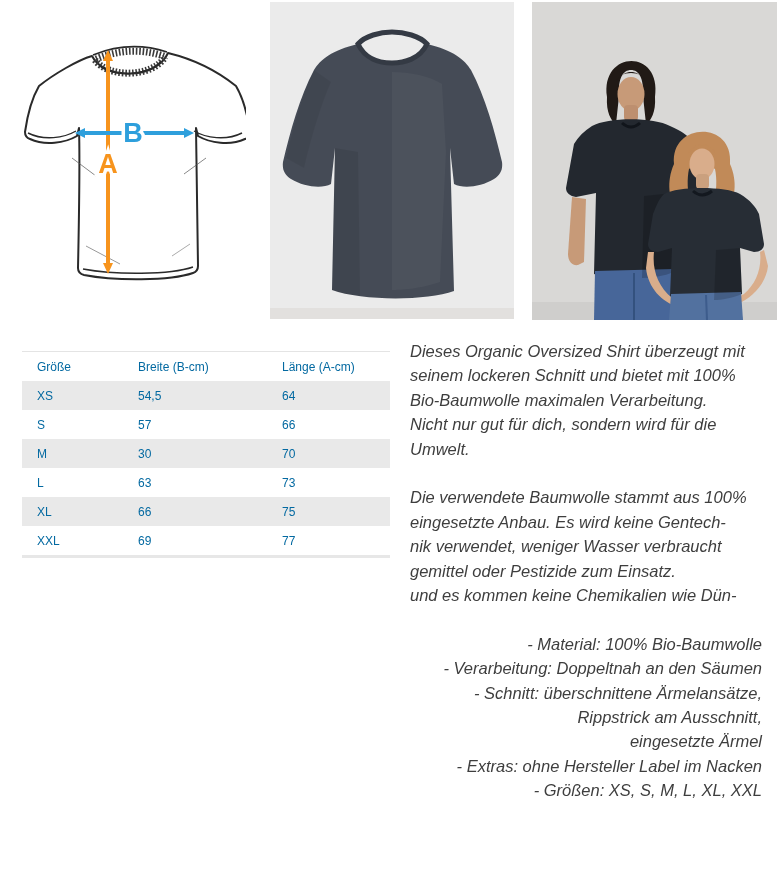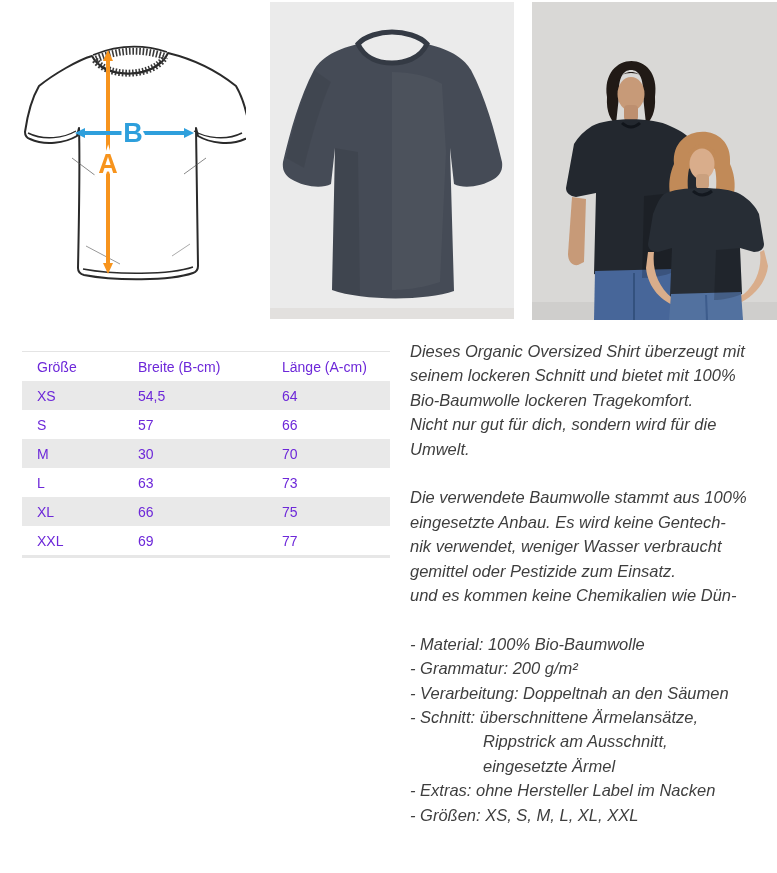--- a/index.html
+++ b/index.html
@@ -8,37 +8,37 @@
     font-family:"Liberation Sans","DejaVu Sans",sans-serif;color:#3e3e3e;
   }
   
   .diagram{position:absolute;left:20px;top:38px;width:226px;height:244px;}
   .photo-flat{position:absolute;left:270px;top:2px;width:244px;height:317px;}
   .photo-models{position:absolute;left:532px;top:2px;width:245px;height:318px;}
   
   table.size-table{
     position:absolute;left:22px;top:351px;width:368px;
     border-collapse:collapse;table-layout:fixed;
-    font-size:14px;color:#6d28d9;
+    font-size:12px;color:#0369a1;
     border-top:1px solid #e4e4e4;border-bottom:3px solid #e7e7e7;
   }
   table.size-table th,table.size-table td{
     padding:0;margin:0;font-weight:normal;text-align:left;height:29px;vertical-align:middle;
   }
   table.size-table col.c1{width:116px;}
   table.size-table col.c2{width:144px;}
   table.size-table col.c3{width:108px;}
   table.size-table th:first-child,table.size-table td:first-child{padding-left:15px;}
   table.size-table tbody tr:nth-child(odd){background:#e9e9e9;}
   
   .tolerance{position:absolute;left:18px;top:571px;font-size:17px;color:#3d3d3d;white-space:nowrap;}
   
   .description{position:absolute;left:410px;top:339px;width:352px;font-size:16.5px;line-height:24.4px;color:#3e3e3e;}
   .description .para{margin:0 0 24.4px 0;}
-  .description .para:last-child{margin-bottom:0;}
+  .description .para:last-child{margin-bottom:0;text-align:right;}
   .dline{white-space:nowrap;font-style:italic;}
   .dline.cont{padding-left:73px;}
 </style>
 </head>
 <body>
 
 <div class="canvas">
 
   <div class="diagram">
     <svg width="226" height="244" viewBox="0 0 226 240" xmlns="http://www.w3.org/2000/svg">
@@ -175,34 +175,33 @@
         <td>77</td>
       </tr>
     </tbody>
   </table>
 
 
   <div class="description">
     <div class="para">
       <div class="dline">Dieses Organic Oversized Shirt überzeugt mit</div>
       <div class="dline">seinem lockeren Schnitt und bietet mit 100%</div>
-      <div class="dline">Bio-Baumwolle lockeren Tragekomfort.</div>
+      <div class="dline">Bio-Baumwolle maximalen Verarbeitung.</div>
       <div class="dline">Nicht nur gut für dich, sondern wird für die</div>
       <div class="dline">Umwelt.</div>
     </div>
     <div class="para">
       <div class="dline">Die verwendete Baumwolle stammt aus 100%</div>
       <div class="dline">eingesetzte Anbau. Es wird keine Gentech-</div>
       <div class="dline">nik verwendet, weniger Wasser verbraucht</div>
       <div class="dline">gemittel oder Pestizide zum Einsatz.</div>
       <div class="dline">und es kommen keine Chemikalien wie Dün-</div>
     </div>
     <div class="para">
       <div class="dline">- Material: 100% Bio-Baumwolle</div>
-      <div class="dline">- Grammatur: 200 g/m²</div>
       <div class="dline">- Verarbeitung: Doppeltnah an den Säumen</div>
       <div class="dline">- Schnitt: überschnittene Ärmelansätze,</div>
       <div class="dline cont">Rippstrick am Ausschnitt,</div>
       <div class="dline cont">eingesetzte Ärmel</div>
       <div class="dline">- Extras: ohne Hersteller Label im Nacken</div>
       <div class="dline">- Größen: XS, S, M, L, XL, XXL</div>
     </div>
   </div>
 
 </div>

